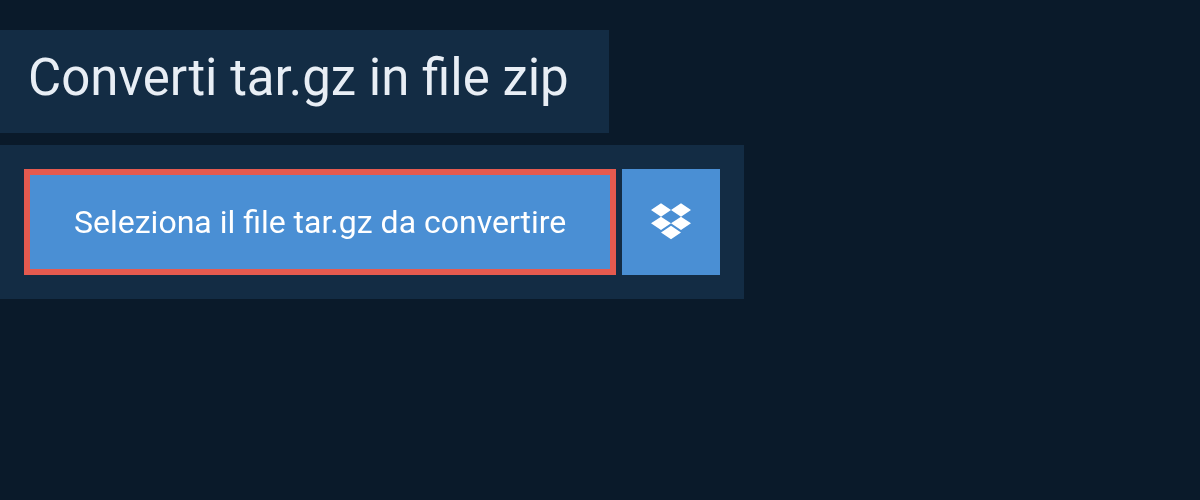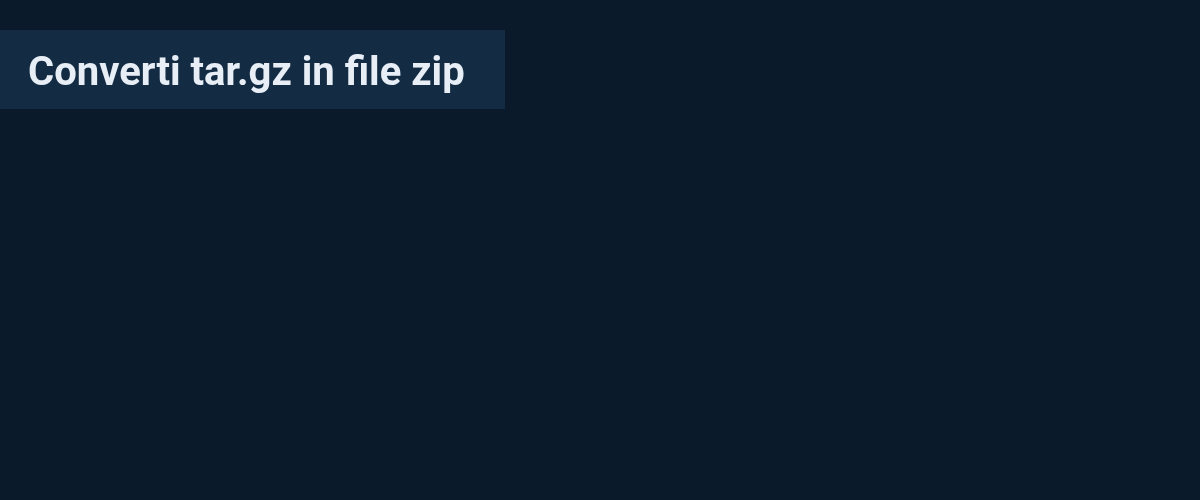--- a/index.html
+++ b/index.html
@@ -13,24 +13,24 @@
       width: 1200px;
       height: 500px;
       overflow: hidden;
     }
     .container {
       padding-top: 30px;
     }
     .title-box {
       background: #132c44;
       display: inline-block;
-      padding: 18px 40px 14px 28px;
+      padding: 18px 40px 26px 28px;
       color: #e8eef5;
-      font-size: 40px;
-      font-weight: 700;
+      font-size: 51px;
+      font-weight: 400;
     }
     .upload-panel {
       background: #132c44;
       padding: 24px;
       margin-top: 12px;
       display: inline-flex;
       gap: 6px;
       align-items: stretch;
     }
     .select-file-btn {
@@ -60,13 +60,25 @@
       fill: #ffffff;
     }
   </style>
 </head>
 <body>
 
 <div class="container">
   <div class="title-box">
     <span>Converti tar.gz in file zip</span>
   </div>
+  <div class="upload-panel">
+    <div class="select-file-btn">
+      <span>Seleziona il file tar.gz da convertire</span>
+    </div>
+    <div class="dropbox-btn">
+      <span>
+        <svg viewBox="0 0 24 24" xmlns="http://www.w3.org/2000/svg">
+          <path d="M6 2L12 6L6 10L0 6L6 2ZM18 2L24 6L18 10L12 6L18 2ZM0 14L6 10L12 14L6 18L0 14ZM18 10L24 14L18 18L12 14L18 10ZM6 19.5L12 15.5L18 19.5L12 23.5L6 19.5Z"></path>
+        </svg>
+      </span>
+    </div>
+  </div>
 </div>
 
 </body></html>

